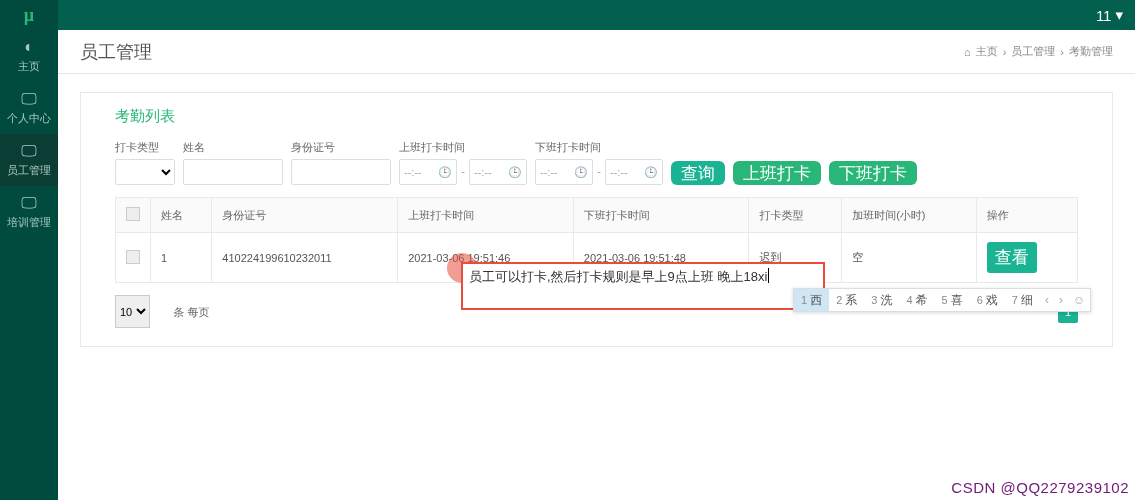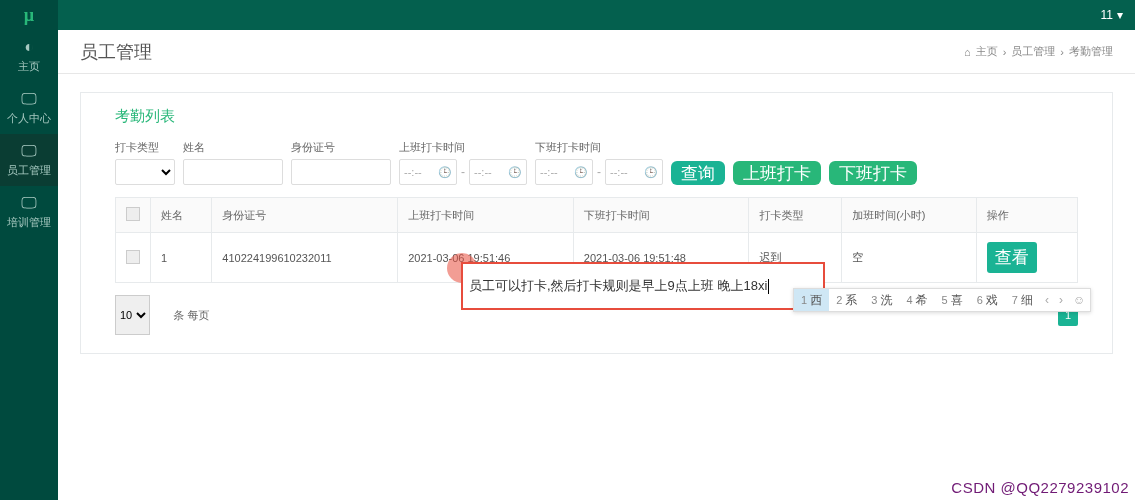--- a/index.html
+++ b/index.html
@@ -7,21 +7,21 @@
     .layout { display: flex; height: 500px; width: 1135px; overflow: hidden; position: relative; }
     
     .sidebar { width: 58px; background: #004a3e; color: #a7c9c1; flex-shrink: 0; }
     .logo-area { height: 30px; display: flex; align-items: center; justify-content: center; background: #004a3e; }
     .logo-area span { color: #28b779; font-size: 18px; font-weight: bold; font-family: Georgia, serif; }
     .nav-item { display: flex; flex-direction: column; align-items: center; padding: 8px 0; cursor: pointer; font-size: 11px; }
     .nav-item .icon { font-size: 16px; margin-bottom: 3px; }
     .nav-item.active { background: #0a3d33; }
 
     .main { flex: 1; display: flex; flex-direction: column; background: #fff; overflow: hidden; }
-    .topbar { height: 30px; background: #04604e; color: #fff; display: flex; align-items: center; justify-content: flex-end; padding: 0 12px; font-size: 12px; }
+    .topbar { height: 30px; background: #04604e; color: #fff; display: flex; align-items: center; justify-content: flex-end; padding: 0 12px; font-size: 15px; }
     .topbar .user { display: flex; align-items: center; gap: 4px; cursor: pointer; }
     .pageheader { height: 44px; background: #fff; border-bottom: 1px solid #e7e7e7; display: flex; align-items: center; justify-content: space-between; padding: 0 22px; }
     .pageheader h2 { font-size: 18px; font-weight: 400; color: #555; }
     .breadcrumb { font-size: 11px; color: #888; display: flex; align-items: center; gap: 5px; }
     .breadcrumb a { color: #888; text-decoration: none; }
     .content { flex: 1; padding: 18px 22px; background: #fff; overflow: auto; }
 
     .card { border: 1px solid #e7eaec; padding: 14px 34px 18px; background: #fff; }
     .card-title { font-size: 15px; color: #28b779; margin-bottom: 14px; font-weight: 500; }
 
@@ -39,27 +39,27 @@
     .btn-teal { background: #1ab394; }
     .btn-green { background: #28b779; }
     .btn-view { background: #1ab394; padding: 4px 8px; font-size: 17px; border-radius: 3px; color: #fff; border: none; cursor: pointer; }
 
     table.data { width: 100%; border-collapse: collapse; border: 1px solid #e7eaec; }
     table.data th, table.data td { border: 1px solid #e7eaec; padding: 9px 10px; text-align: left; font-size: 11px; color: #555; font-weight: normal; }
     table.data th { background: #fafafa; color: #666; }
     .chk { width: 14px; height: 14px; border: 1px solid #ccc; background: #eee; display: inline-block; }
 
     .table-footer { display: flex; justify-content: space-between; align-items: center; margin-top: 12px; }
-    .perpage select { height: 40px; border: 1px solid #ccc; font-size: 11px; }
+    .perpage select { height: 33px; border: 1px solid #ccc; font-size: 11px; }
     .perpage span { font-size: 11px; color: #666; margin-left: 20px; }
     .pagenum { display: flex; gap: 4px; }
     .pagenum .pg { width: 20px; height: 22px; background: #1ab394; color: #fff; display: flex; align-items: center; justify-content: center; font-size: 11px; border-radius: 2px; }
 
     .ime-overlay { position: absolute; left: 461px; top: 262px; border: 2px solid #e74c3c; width: 364px; height: 48px; display: flex; flex-direction: column; background: #fff; }
-    .ime-text { flex: 1; padding: 4px 6px; font-size: 13px; color: #333; display: flex; align-items: center; }
+    .ime-text { flex: 1; padding: 4px 6px; font-size: 13px; color: #333; display: flex; }
     .red-dot { position: absolute; left: 447px; top: 253px; width: 30px; height: 30px; border-radius: 50%; background: rgba(231, 76, 60, 0.55); pointer-events: none; }
     .cursor-arrow { position: absolute; left: 460px; top: 262px; font-size: 13px; color: #000; transform: rotate(-20deg); pointer-events: none; }
     .ime-cursor { display: inline-block; width: 1px; height: 15px; background: #000; margin-left: 1px; vertical-align: middle; }
 
     .ime-cands { position: absolute; left: 793px; top: 288px; display: flex; align-items: center; background: #fff; border: 1px solid #ddd; box-shadow: 0 1px 4px rgba(0,0,0,0.15); height: 24px; font-size: 12px; }
     .cand { padding: 0 7px; height: 100%; display: flex; align-items: center; gap: 3px; cursor: pointer; color: #555; }
     .cand .num { color: #888; font-size: 11px; }
     .cand.selected { background: #cfe7f5; }
     .cand-nav { padding: 0 5px; color: #aaa; cursor: pointer; height: 100%; display: flex; align-items: center; }
 

